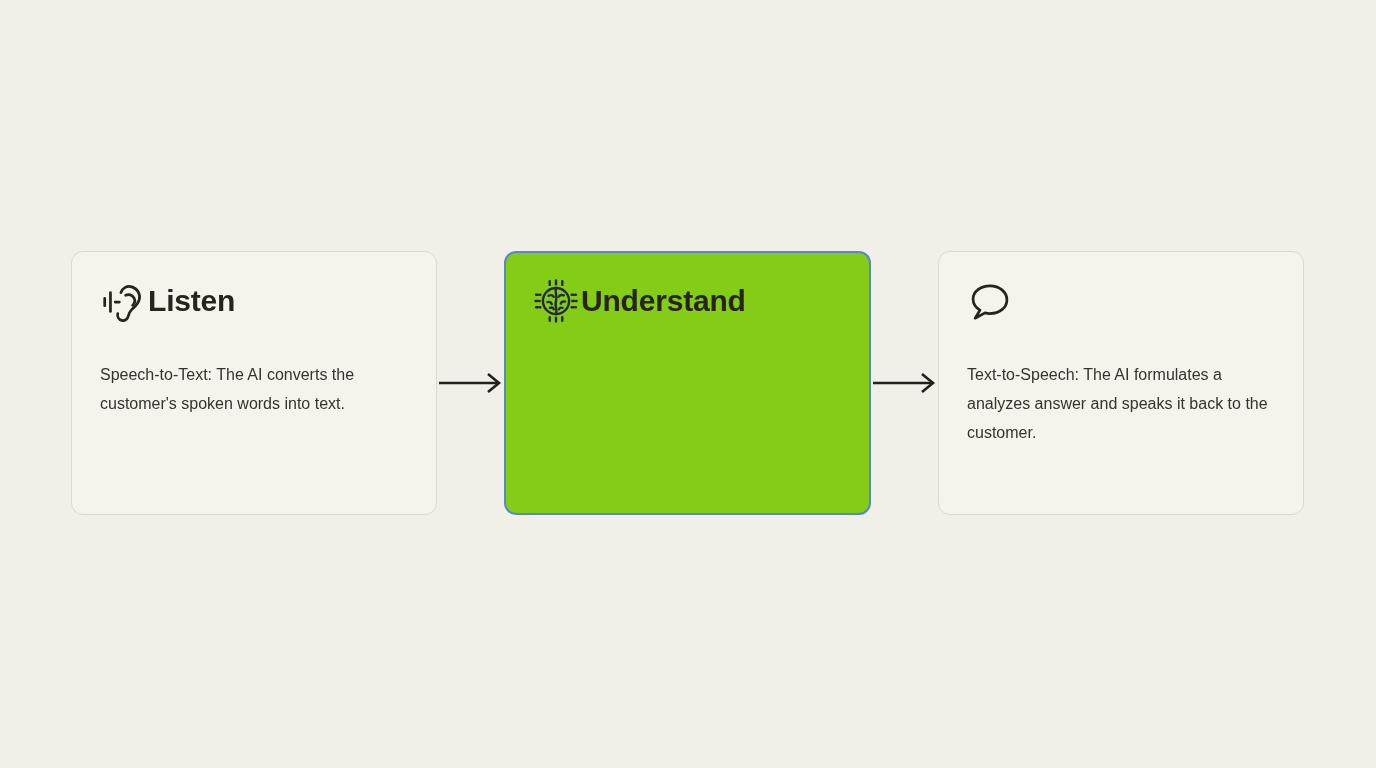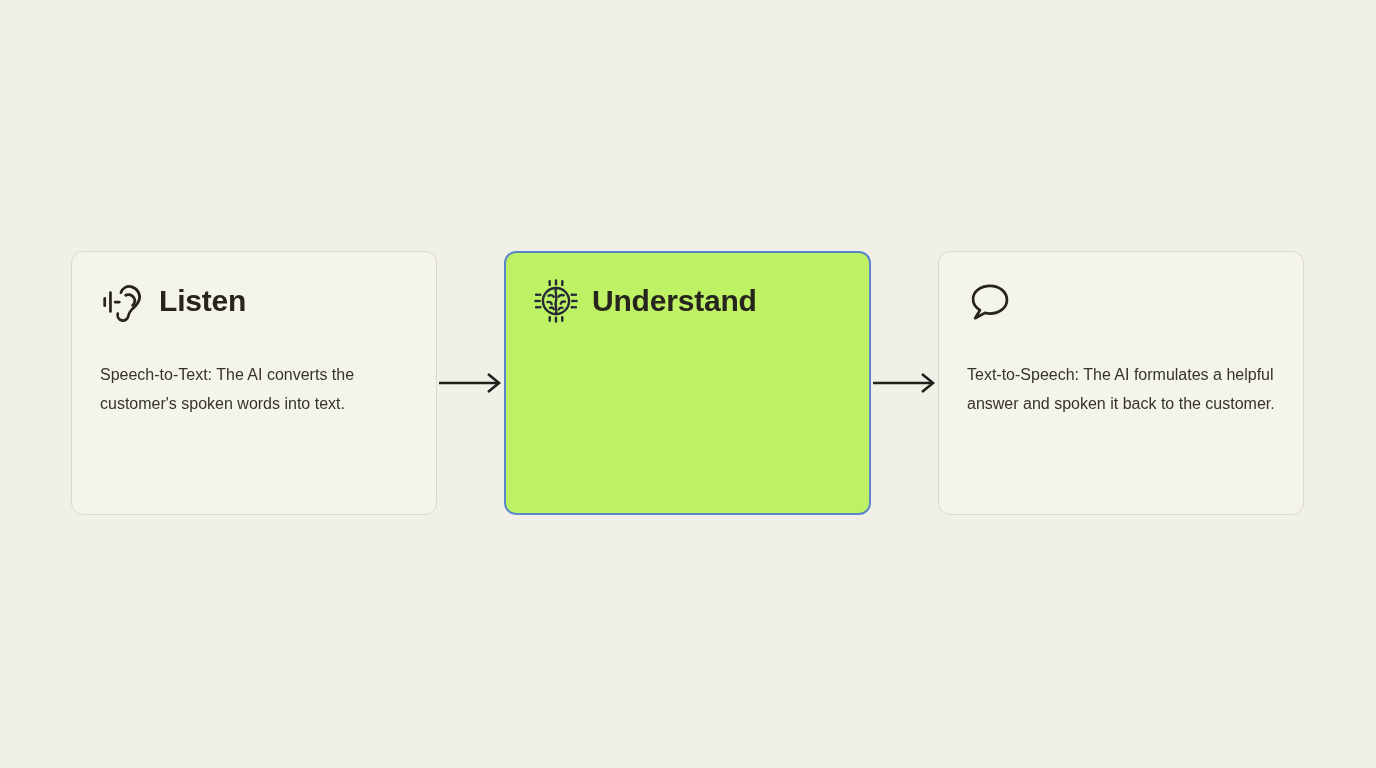--- a/index.html
+++ b/index.html
@@ -25,28 +25,28 @@
     width: 366px;
     height: 264px;
     background: #f4f3ec;
     border: 1px solid #dbd8ce;
     border-radius: 12px;
     padding: 26px 28px;
     flex: 0 0 auto;
   }
   .card.highlight {
     width: 367px;
-    background: #bef264;
+    background: #84cc16;
     border: 2px solid #5b87c9;
     padding: 25px 27px;
   }
   .card-header {
     display: flex;
     align-items: center;
-    gap: 13px;
+    gap: 2px;
     margin-bottom: 18px;
   }
   .icon {
     width: 46px;
     height: 46px;
     flex: 0 0 auto;
     display: flex;
     align-items: center;
     justify-content: center;
   }
@@ -139,17 +139,17 @@
     </div>
 
     <div class="card">
       <div class="card-header">
         <span class="icon">
           <svg width="46" height="46" viewBox="0 0 44 44" fill="none" stroke="#26241d" stroke-width="2.6" stroke-linecap="round" stroke-linejoin="round">
             <path d="M22,7.5 C 13,7.5 5.8,13 5.8,20.2 C 5.8,24.6 8.4,28.4 12.4,30.7 L 7.8,38.5 L 17.2,33.4 C 18.7,33.8 20.3,34 22,34 C 31,34 38.2,28.4 38.2,21 C 38.2,13.4 31,7.5 22,7.5 Z"></path>
           </svg>
         </span>
       </div>
-      <div class="card-desc">Text-to-Speech: The AI formulates a helpful answer and spoken it back to the customer.</div>
+      <div class="card-desc">Text-to-Speech: The AI formulates a analyzes answer and speaks it back to the customer.</div>
     </div>
 
   </div>
 </div>
 
 </body></html>

